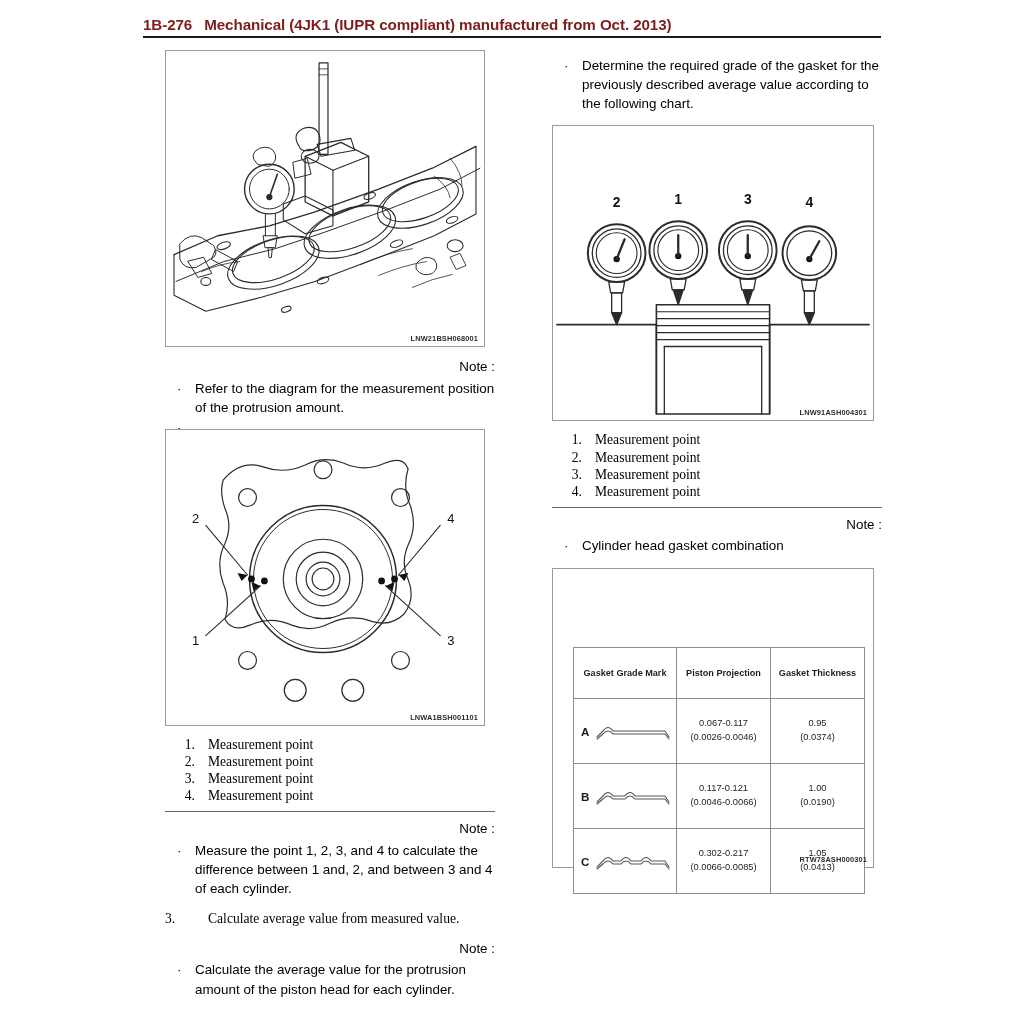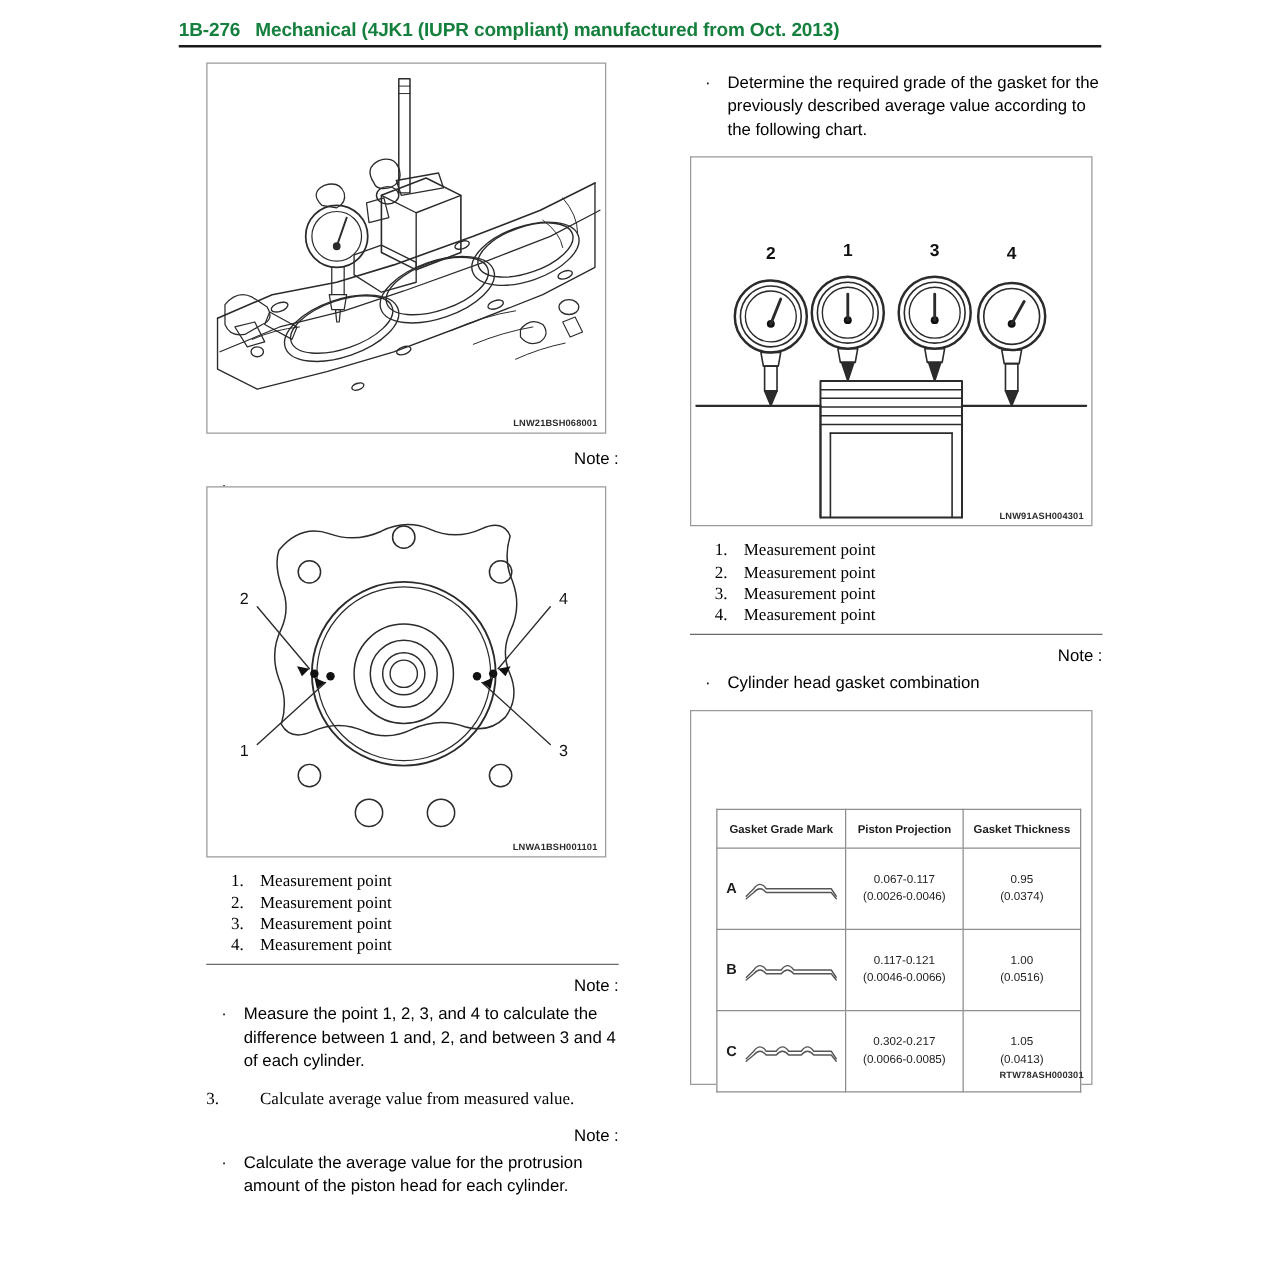--- a/index.html
+++ b/index.html
@@ -23,21 +23,21 @@
     left: 143px;
     top: 16px;
     width: 738px;
   }
   #page-header .hdr-line {
     font-family: "Liberation Sans", sans-serif;
     font-size: 15.2px;
     font-weight: 600;
     letter-spacing: -0.1px;
     white-space: nowrap;
-    color: #15803d;
+    color: #7f1d1d;
   }
   #page-header .hdr-num {
     margin-right: 12px;
   }
   #page-header .hdr-rule {
     margin-top: 3px;
     border-top: 2.2px solid #1a1a1a;
     width: 100%;
   }
 
@@ -165,21 +165,21 @@
     border: 1.2px solid #8d8d8d;
     padding: 0;
     text-align: center;
     vertical-align: middle;
     color: #1c1c1c;
   }
   .gasket-table th {
     font-size: 9.1px;
     font-weight: 600;
     height: 26px;
-    padding: 2px 5px;
+    padding: 12px 5px;
     white-space: nowrap;
   }
   .gasket-table td.grade-cell {
     width: 102px;
     height: 36px;
     position: relative;
   }
   .grade-letter {
     position: absolute;
     left: 7px;
@@ -284,21 +284,21 @@
           <path d="M103 198 L107 198 L106 208 L104 208 Z" stroke-width="1.0"></path>
         </g>
       </svg>
     </div>
     <div class="figure-caption">LNW21BSH068001</div>
   </div>
 
   <div style="margin-top:11px;">
     <p class="note-heading">Note :</p>
     <ul class="bullet-list">
-      <li><span class="bullet-dot">·</span></li>
+      <li><span class="bullet-dot">·</span><span>Refer to the diagram for the measurement position of the protrusion amount.</span></li>
       <li><span class="bullet-dot">·</span></li>
     </ul>
   </div>
 
   <div class="figure-box" style="width:320px;height:297px;margin-top:12px;">
     <div class="figure-art">
       <svg viewBox="0 0 320 297" xmlns="http://www.w3.org/2000/svg">
         <g fill="none" stroke="#2b2b2b" stroke-width="1.2" stroke-linejoin="round" stroke-linecap="round">
 
           <path d="M64 36 q18 -22 42 -14 q22 8 44 -2 q20 -10 40 -2 q22 10 44 0 q18 -8 24 6
@@ -503,21 +503,21 @@
                   <path d="M2 21 L8 16 q5 -6 10 0 L30 16 q5 -6 10 0 L70 16 L74 21"></path>
                 </g>
               </svg>
             </td>
             <td class="val-cell">
               <span>0.117-0.121</span>
               <span class="v-line2">(0.0046-0.0066)</span>
             </td>
             <td class="val-cell">
               <span>1.00</span>
-              <span class="v-line2">(0.0516)</span>
+              <span class="v-line2">(0.0190)</span>
             </td>
           </tr>
 
           <tr>
             <td class="grade-cell">
               <span class="grade-letter">C</span>
               <svg class="grade-mark-svg" viewBox="0 0 76 26">
                 <g fill="none" stroke="#555" stroke-width="1.1" stroke-linejoin="round" stroke-linecap="round">
                   <path d="M2 19 L8 13 q5 -7 10 0 L26 13 q5 -7 10 0 L46 13 q5 -7 10 0 L70 13 L74 19"></path>
                   <path d="M2 21 L8 16 q5 -6 10 0 L26 16 q5 -6 10 0 L46 16 q5 -6 10 0 L70 16 L74 21"></path>

